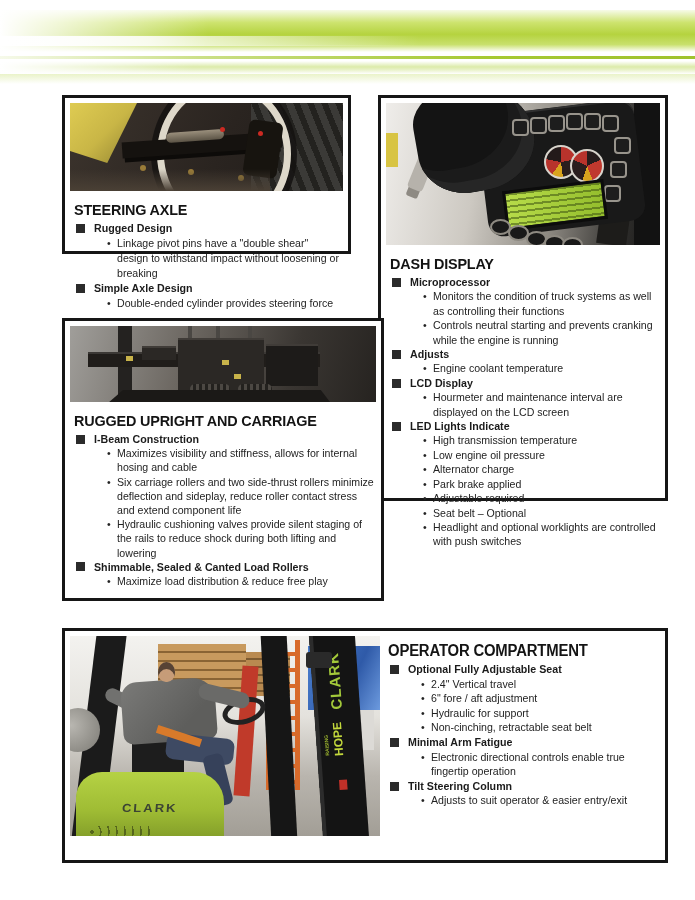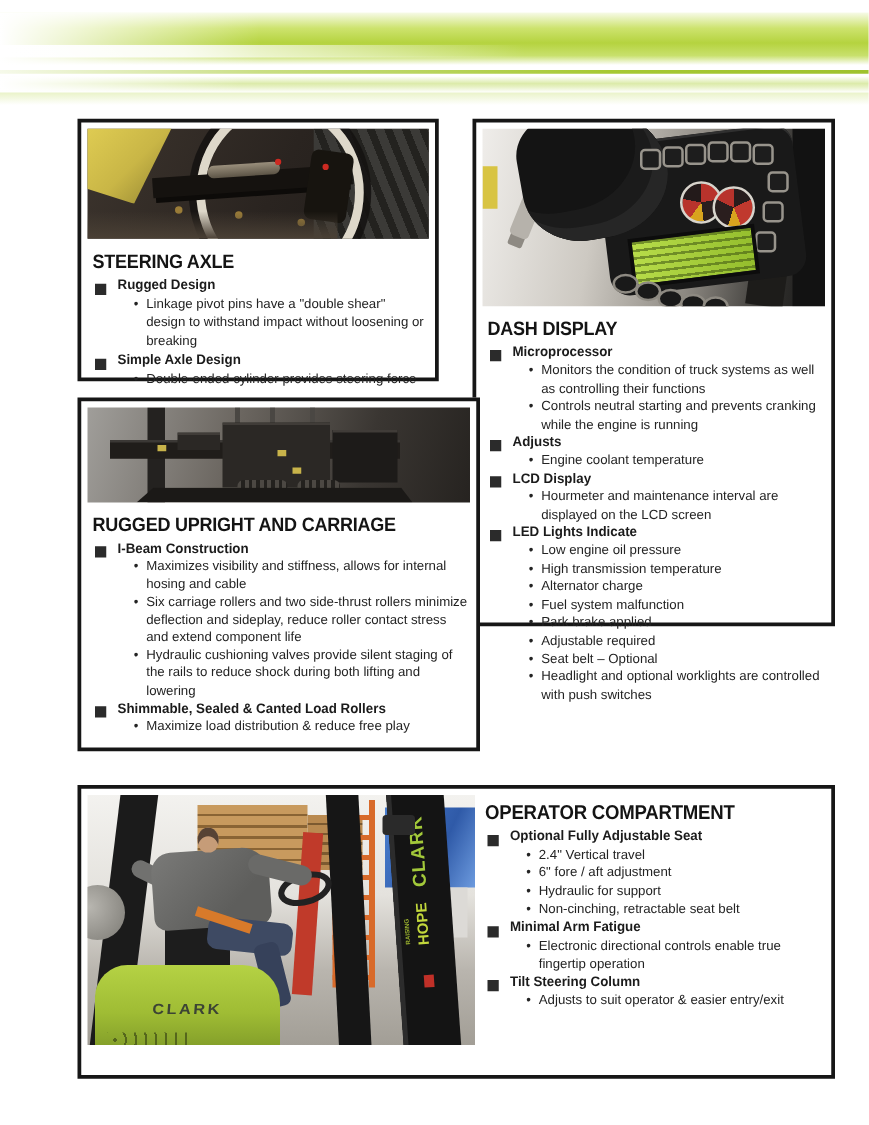--- a/index.html
+++ b/index.html
@@ -30,33 +30,33 @@
     background:
       linear-gradient(to right,#ffffff 0%,rgba(255,255,255,0) 28%),
       linear-gradient(to bottom,#ffffff 0%,#dcebaa 45%,#e7f1c4 65%,#ffffff 100%);
   }
   .band-fade{
     position:absolute;left:0;top:68px;width:695px;height:10px;
     background:linear-gradient(to bottom,rgba(216,233,156,.55),rgba(255,255,255,0));
   }
   
   .box{position:absolute;background:#fff;border:3px solid #161616;box-sizing:border-box;}
-  #box-steering{left:62px;top:95px;width:289px;height:210px;}
+  #box-steering{left:62px;top:95px;width:289px;height:159px;}
   #box-upright {left:62px;top:318px;width:322px;height:283px;}
   #box-dash    {left:378px;top:95px;width:290px;height:406px;}
   #box-operator{left:62px;top:628px;width:606px;height:235px;}
   .photo{position:relative;overflow:hidden;margin:5px;}
   
   .sec-text{padding:2px 6px 0 8px;}
   .sec-title{
     font-size:15.5px;font-weight:bold;color:#141414;letter-spacing:-.2px;
     transform:scaleX(.93);transform-origin:0 50%;white-space:nowrap;
     margin:3px 0 2px 1px;
   }
-  .feat-head{display:flex;align-items:flex-end;line-height:var(--lh);}
+  .feat-head{display:flex;align-items:center;line-height:var(--lh);}
   .sq{width:9px;height:9px;background:#2b2b2b;flex:none;margin:0 9px 0 3px;}
   .feat-label{
     font-size:11px;font-weight:bold;color:#1b1b1b;white-space:nowrap;
     transform:scaleX(.97);transform-origin:0 50%;
   }
   .bullets{margin:0;padding:0 0 0 34px;list-style:none;}
   .bullets li{
     font-size:10.6px;color:#232323;line-height:var(--lh);
     position:relative;padding-left:10px;
   }
@@ -290,24 +290,23 @@
           <ul class="bullets">
             <li>Hourmeter and maintenance interval are displayed on the LCD screen</li>
           </ul>
         </div>
         <div class="feat">
           <div class="feat-head">
             <span class="sq"></span>
             <span class="feat-label">LED Lights Indicate</span>
           </div>
           <ul class="bullets">
+            <li>High transmission temperature</li>
             <li>Low engine oil pressure</li>
-            <li>High transmission temperature</li>
             <li>Alternator charge</li>
-            <li>Fuel system malfunction</li>
             <li>Park brake applied</li>
             <li>Adjustable required</li>
             <li>Seat belt – Optional</li>
           </ul>
         </div>
         <div class="feat">
           <ul class="bullets">
             <li>Headlight and optional worklights are controlled with push switches</li>
           </ul>
         </div>

